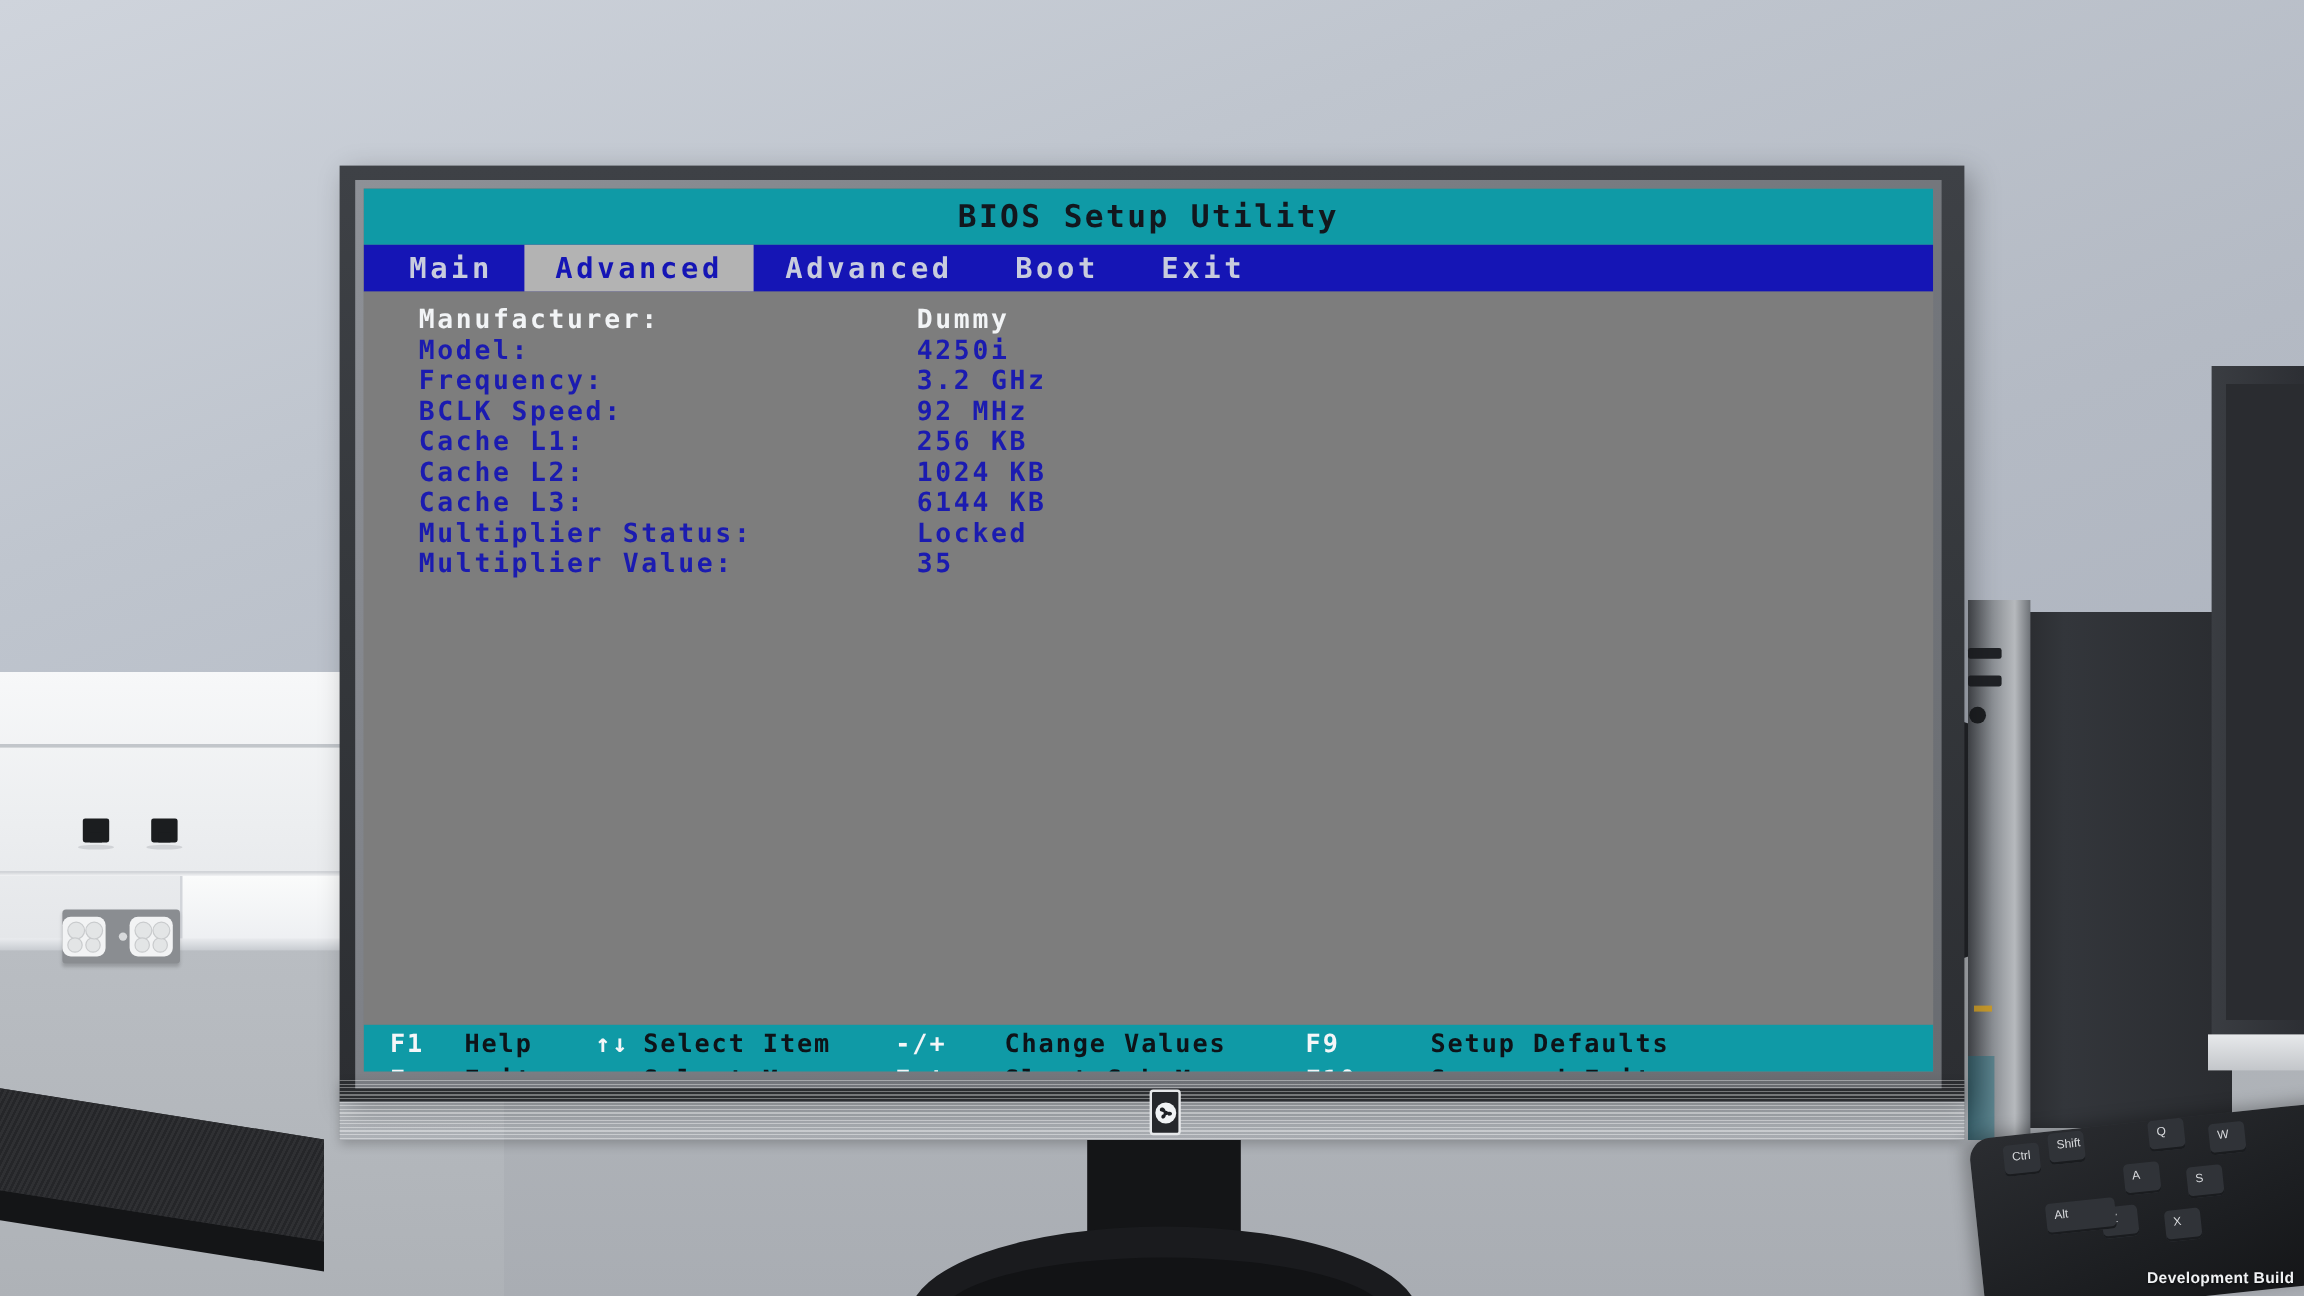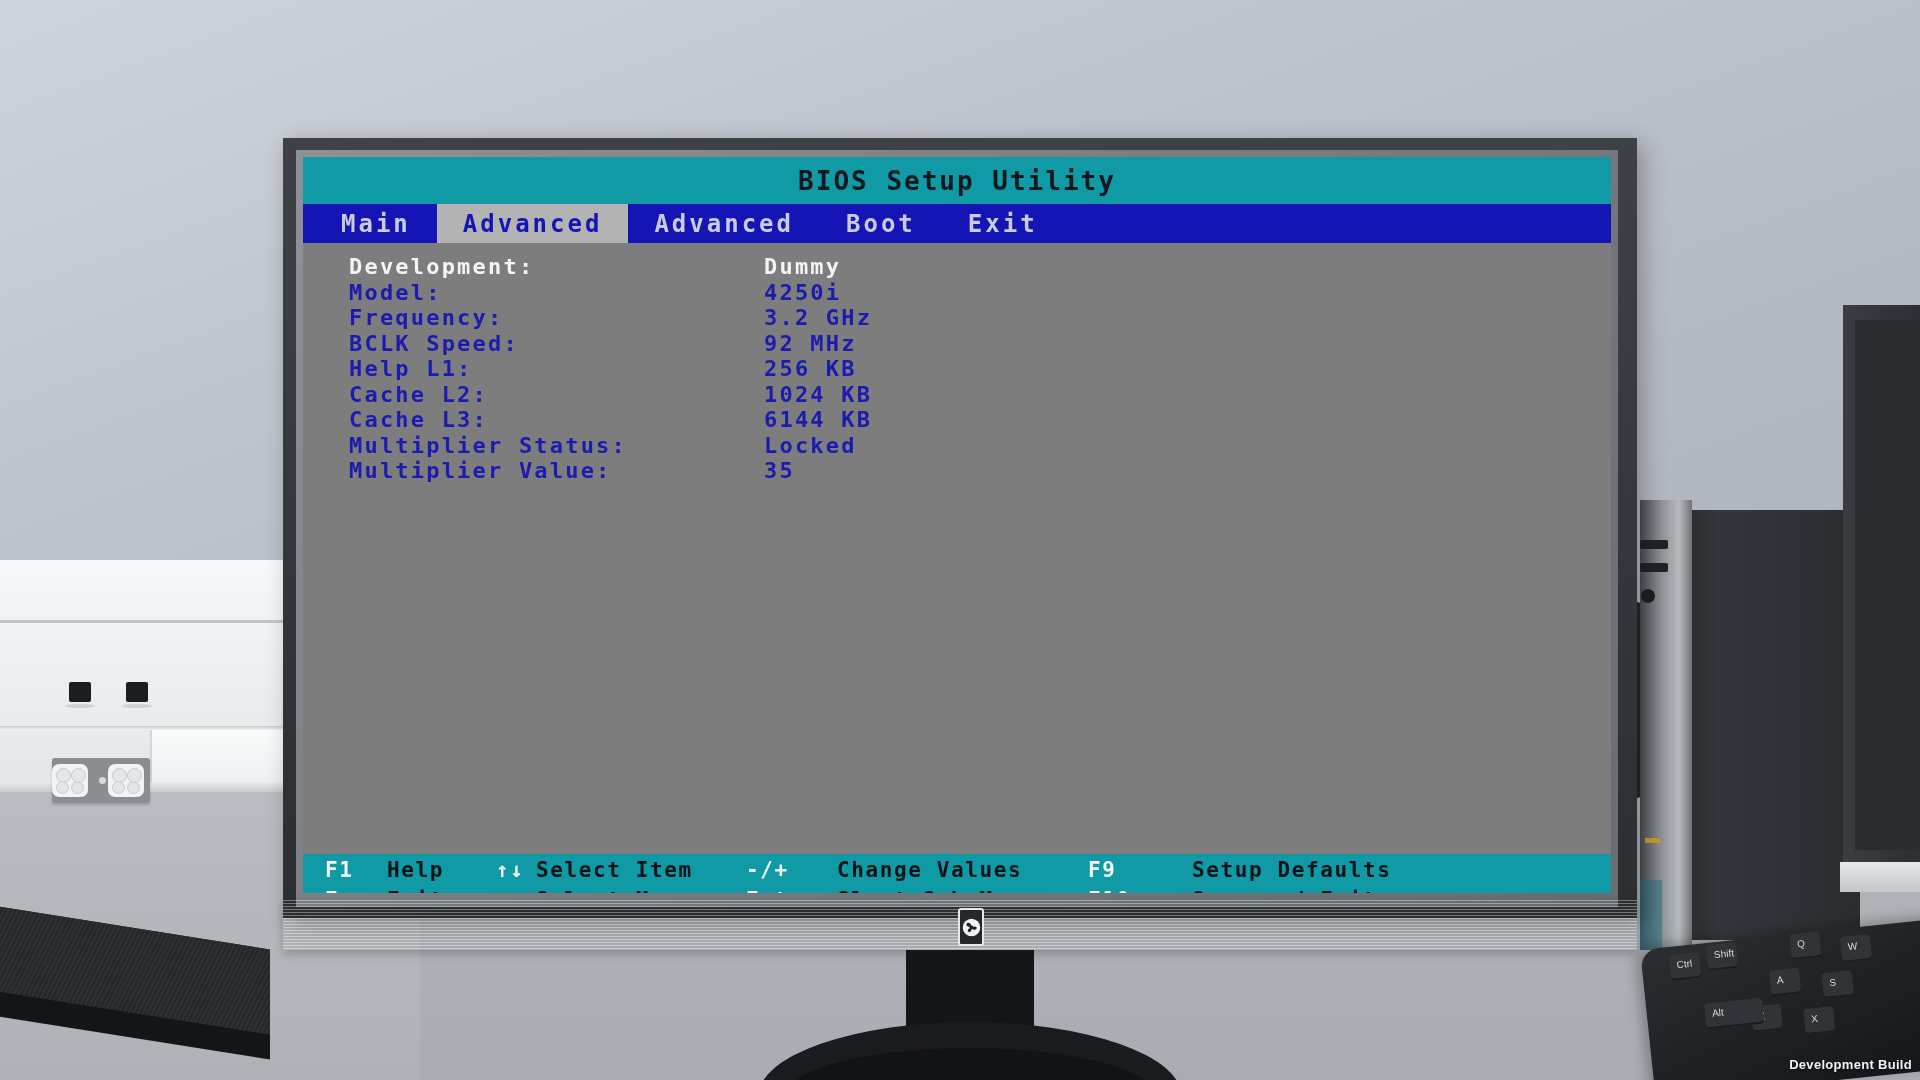--- a/index.html
+++ b/index.html
@@ -231,37 +231,37 @@
       <div class="bios-tab active">Advanced</div>
       <div class="bios-tab">Advanced</div>
       <div class="bios-tab">Boot</div>
       <div class="bios-tab">Exit</div>
     </div>
 
     <div class="bios-body"></div>
 
     <div class="bios-rows">
       <div class="bios-row sel">
-        <span class="bios-label">Development:</span>
+        <span class="bios-label">Manufacturer:</span>
         <span class="bios-value">Dummy</span>
       </div>
       <div class="bios-row">
         <span class="bios-label">Model:</span>
         <span class="bios-value">4250i</span>
       </div>
       <div class="bios-row">
         <span class="bios-label">Frequency:</span>
         <span class="bios-value">3.2 GHz</span>
       </div>
       <div class="bios-row">
         <span class="bios-label">BCLK Speed:</span>
         <span class="bios-value">92 MHz</span>
       </div>
       <div class="bios-row">
-        <span class="bios-label">Help L1:</span>
+        <span class="bios-label">Cache L1:</span>
         <span class="bios-value">256 KB</span>
       </div>
       <div class="bios-row">
         <span class="bios-label">Cache L2:</span>
         <span class="bios-value">1024 KB</span>
       </div>
       <div class="bios-row">
         <span class="bios-label">Cache L3:</span>
         <span class="bios-value">6144 KB</span>
       </div>

